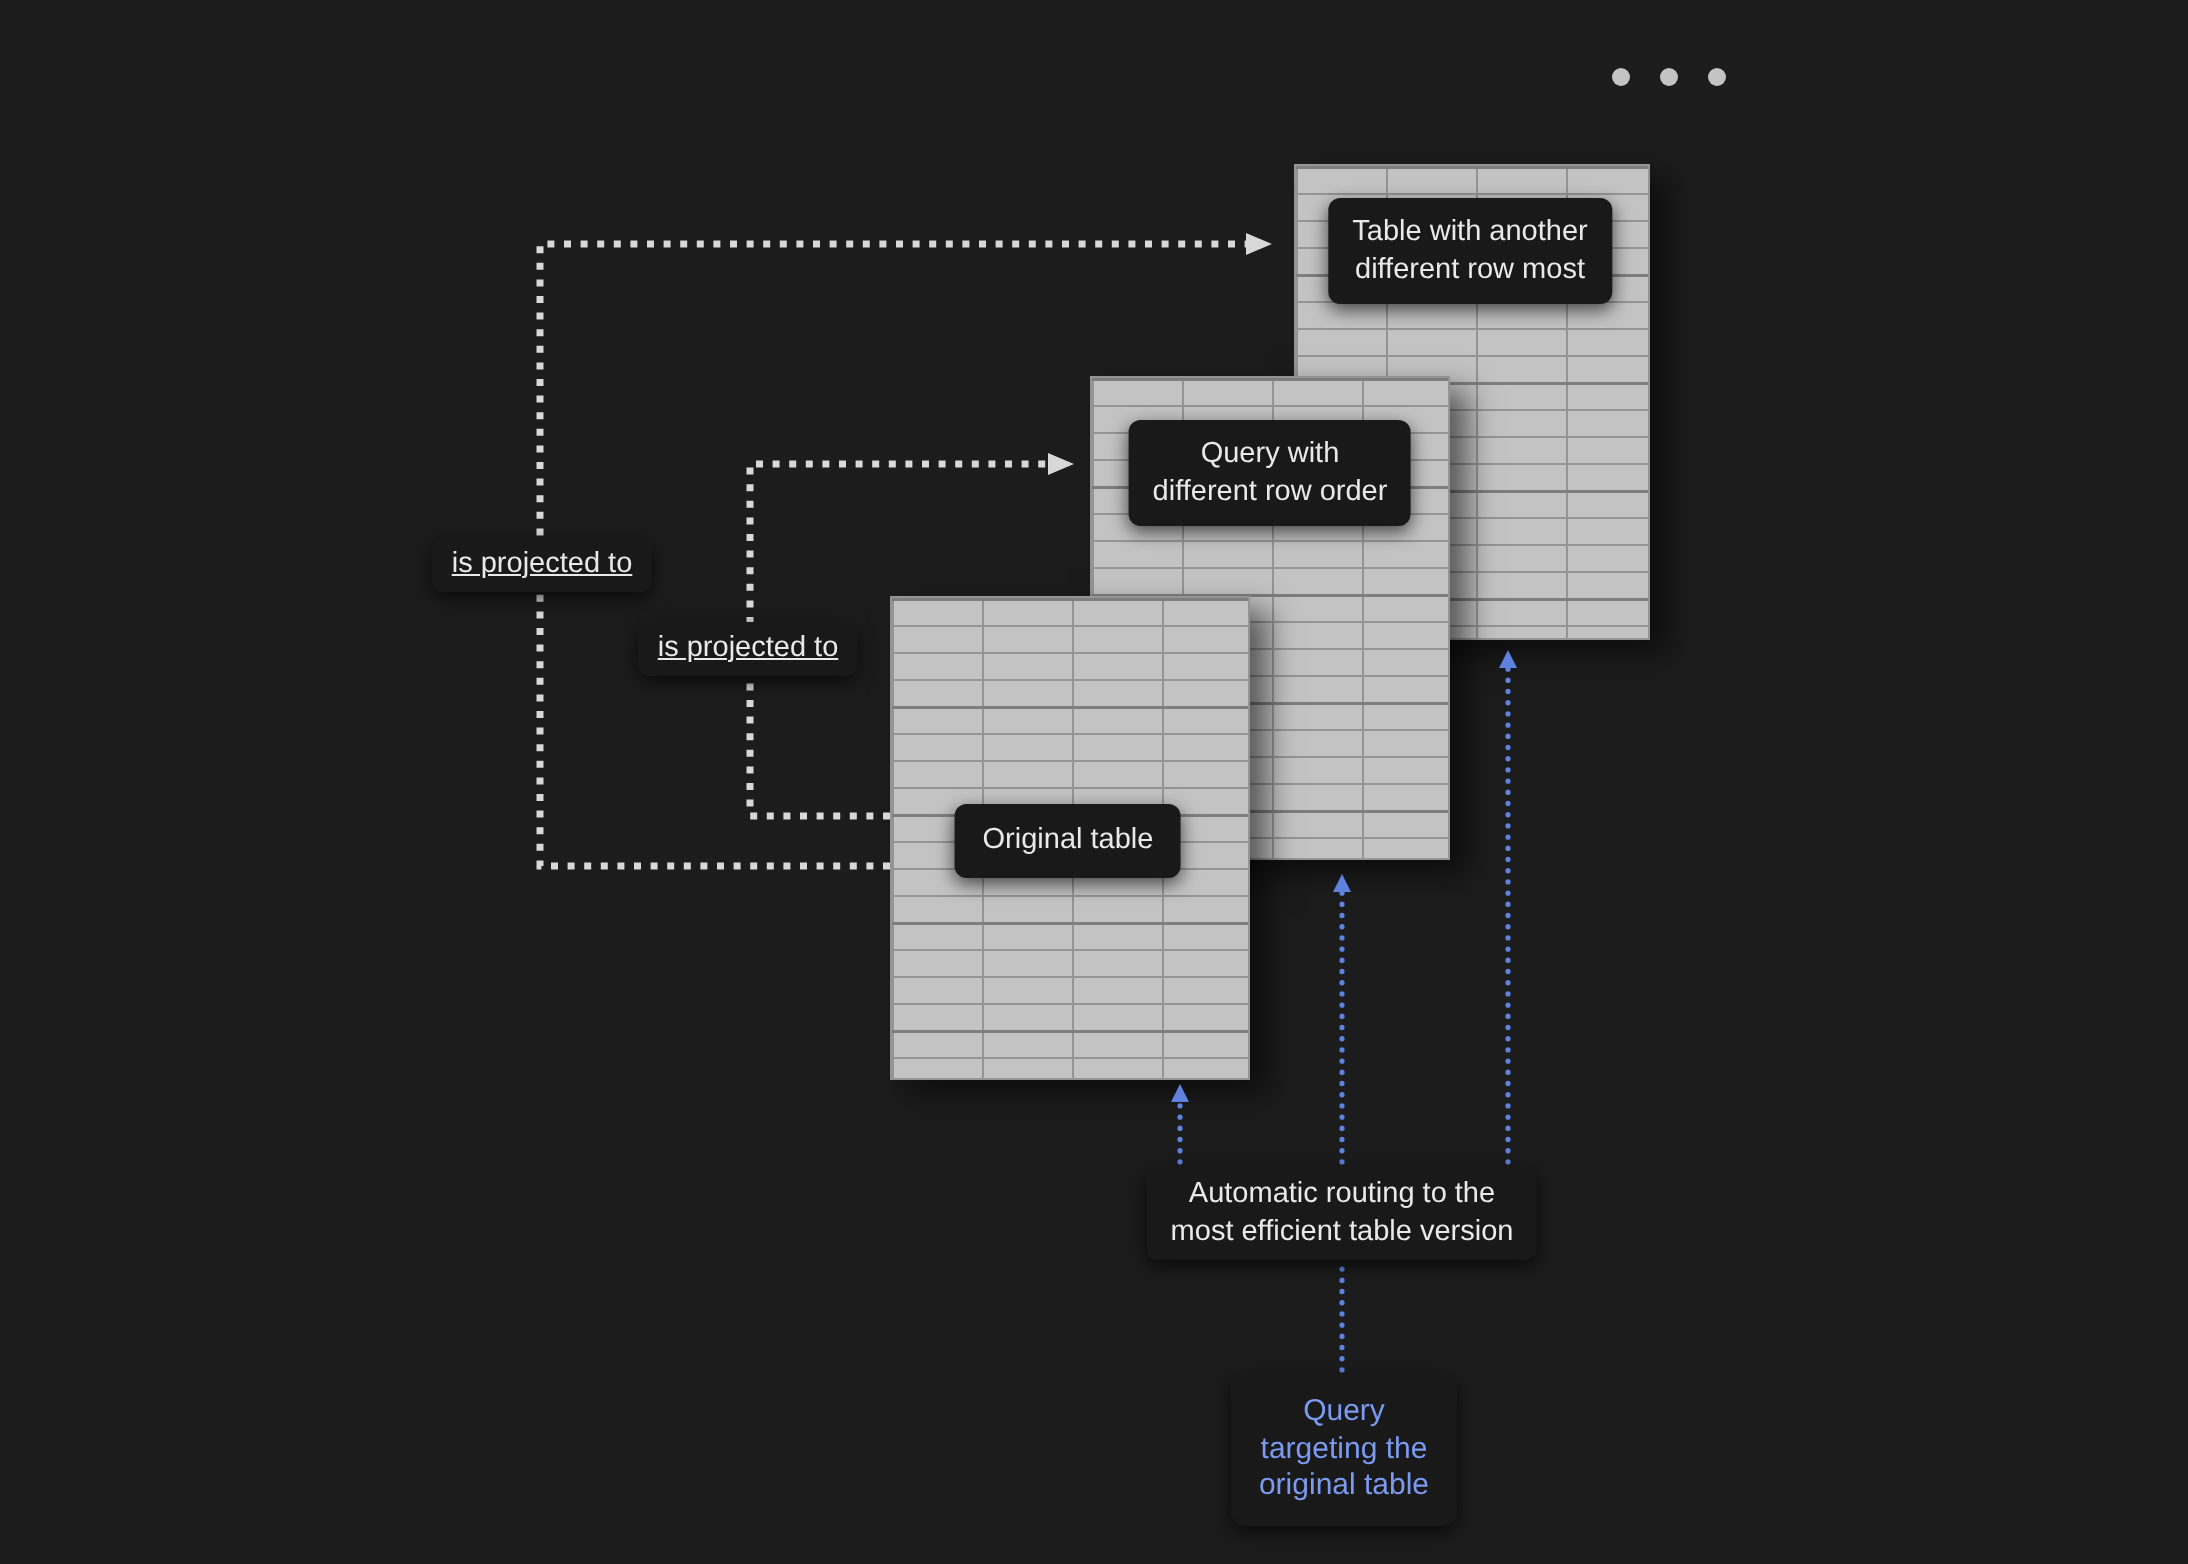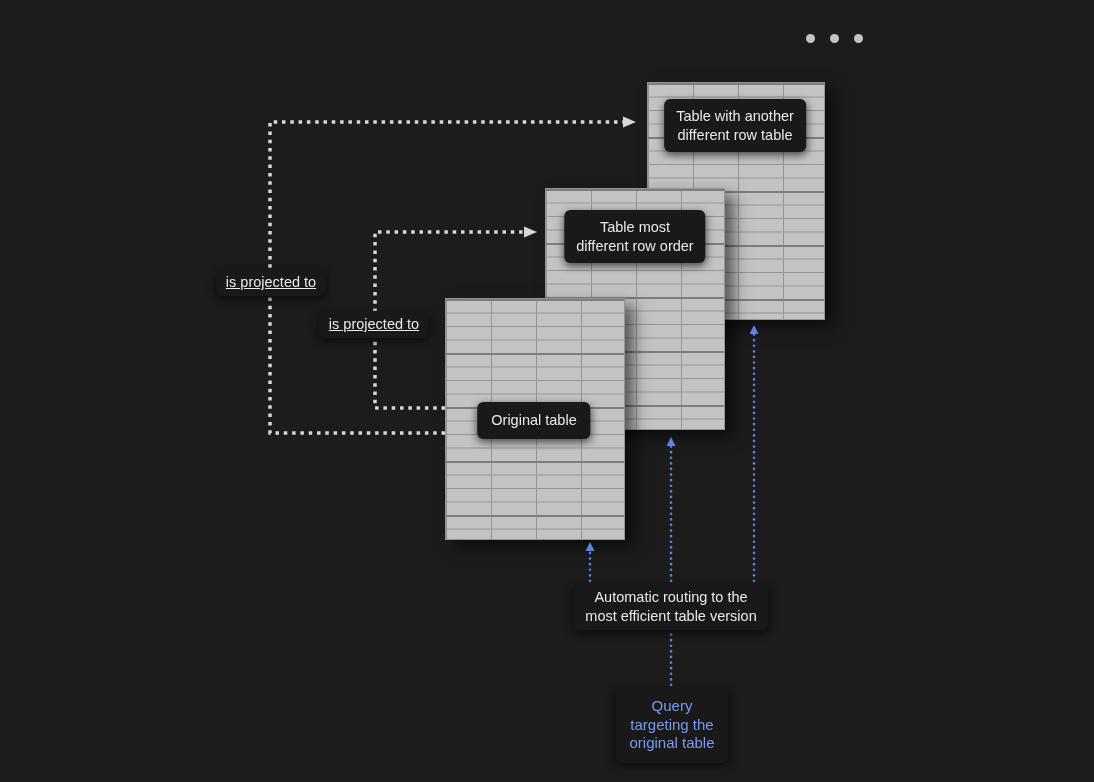--- a/index.html
+++ b/index.html
@@ -135,22 +135,22 @@
     <path class="arrow blue" d="M590,581 L590,550" marker-end="url(#ah-blue)"></path>
     <path class="arrow blue" d="M671,581 L671,445" marker-end="url(#ah-blue)"></path>
     <path class="arrow blue" d="M754,581 L754,333" marker-end="url(#ah-blue)"></path>
   </svg>
 
   <div class="table-grid t-proj2"></div>
   <div class="table-grid t-proj1"></div>
   <div class="table-grid t-original"></div>
 
   <div class="badge label-proj2">Table with another
-different row table</div>
-  <div class="badge label-proj1">Table most
+different row most</div>
+  <div class="badge label-proj1">Query with
 different row order</div>
   <div class="badge label-original">Original table</div>
 
   <div class="badge small badge-is1">is projected to</div>
   <div class="badge small badge-is2">is projected to</div>
 
   <div class="badge badge-query">Query
 targeting the
 original table</div>
   <div class="badge badge-routing">Automatic routing to the

